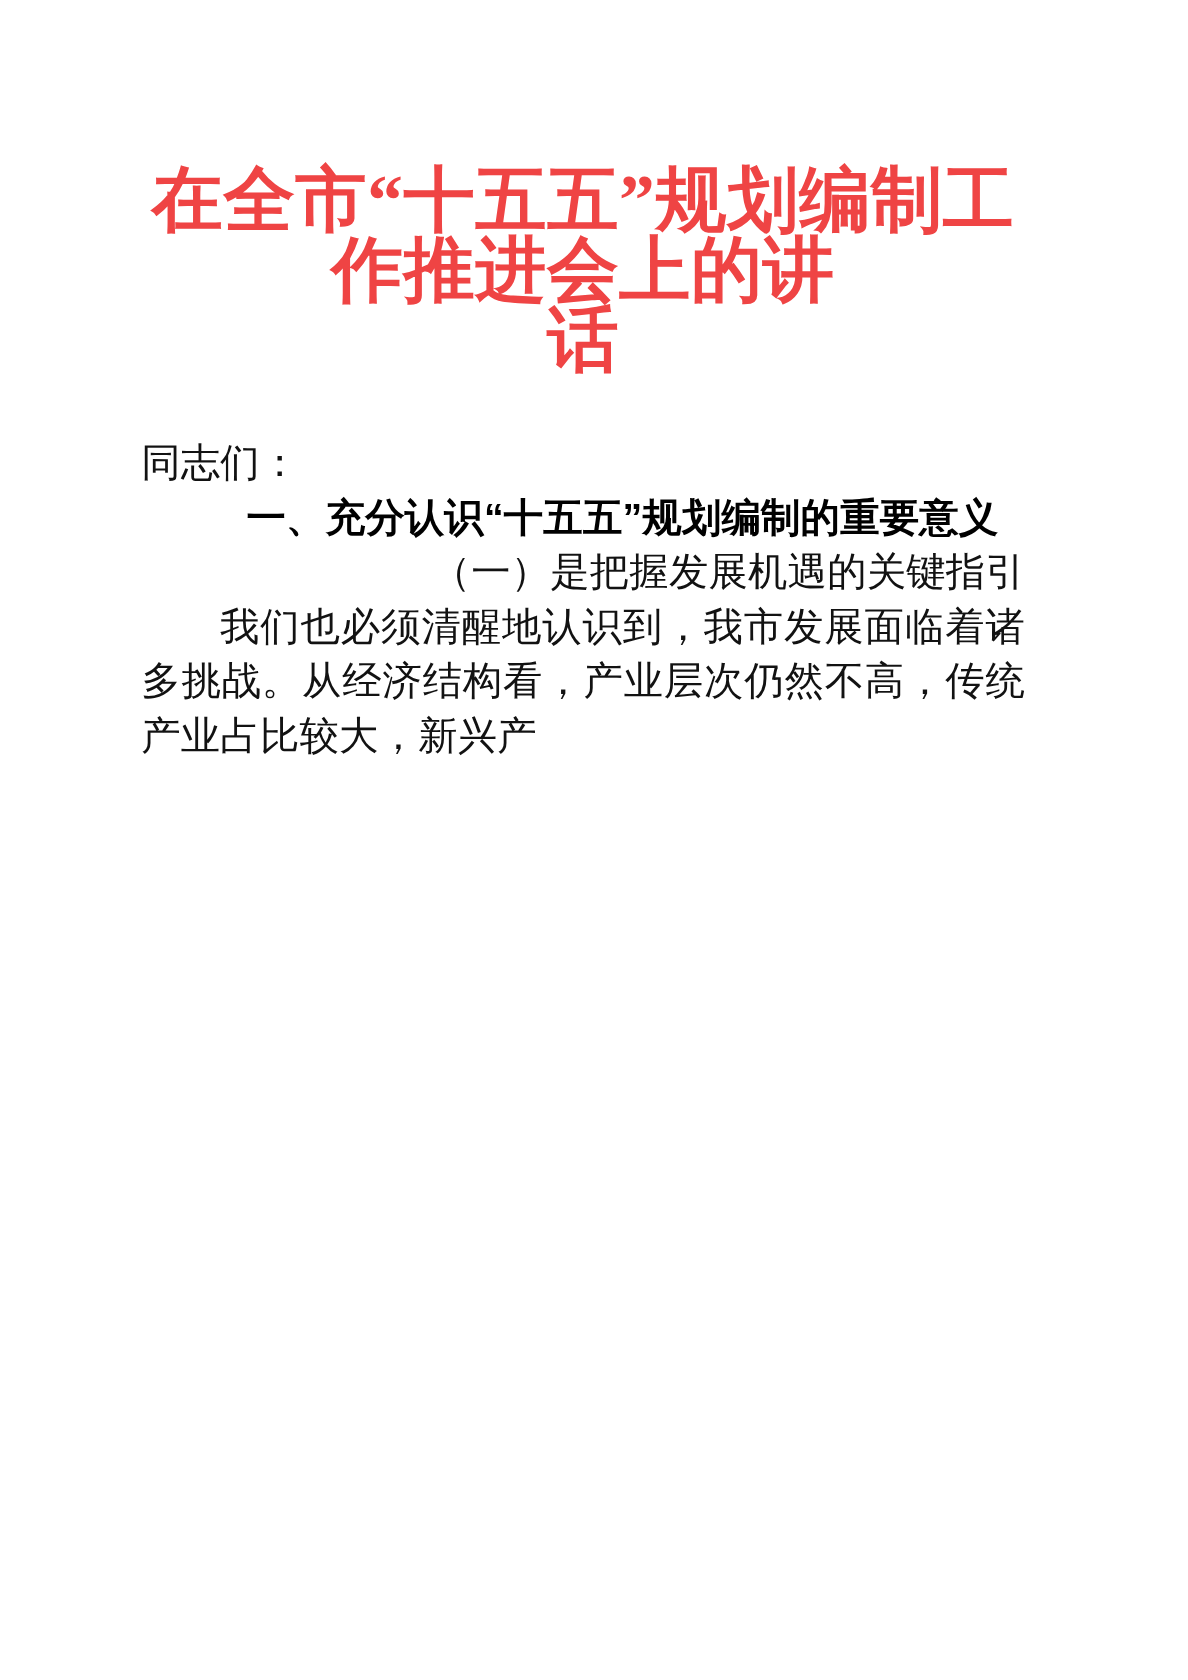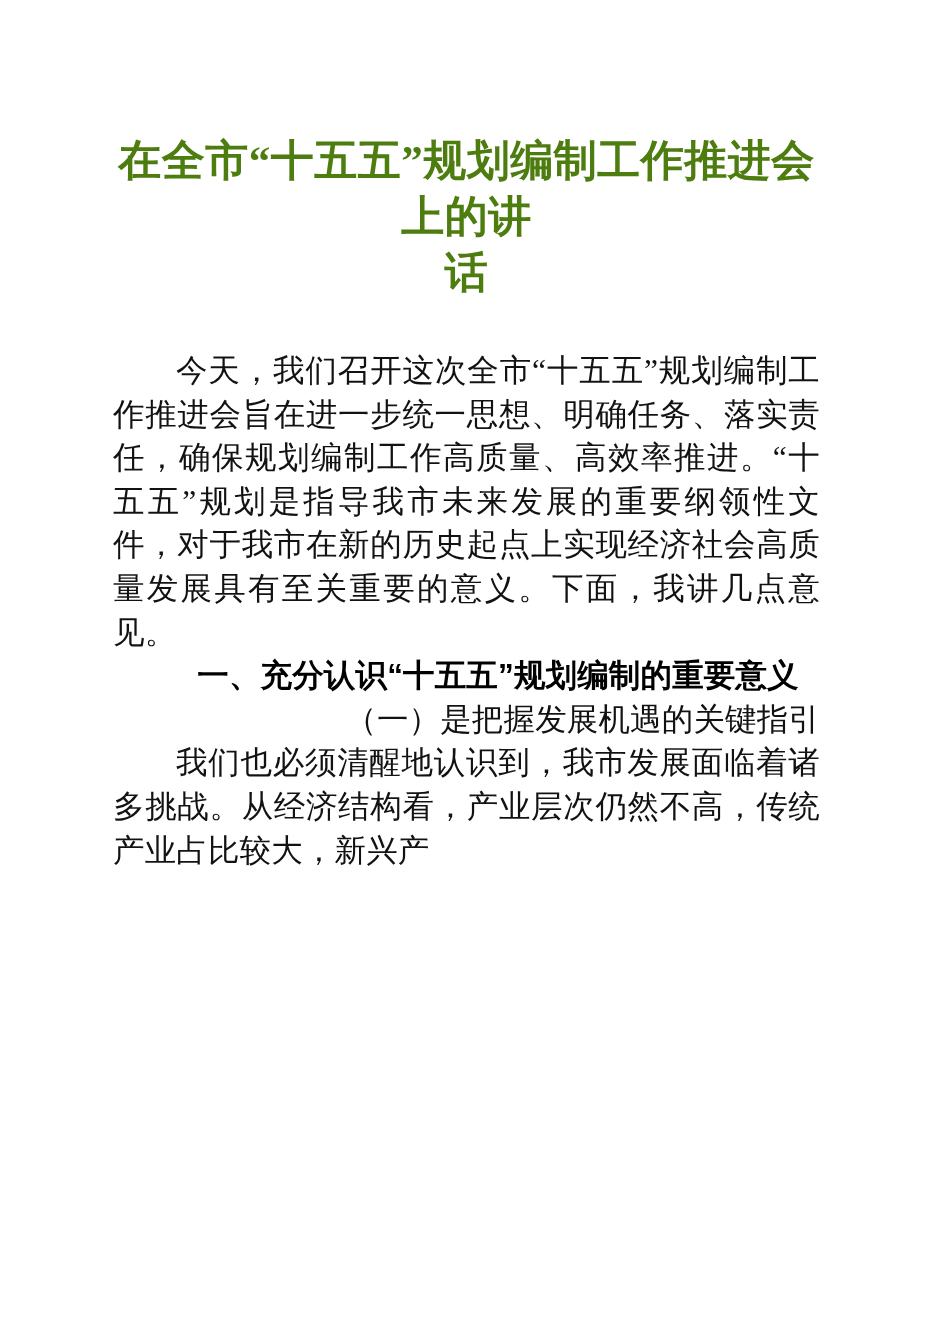--- a/index.html
+++ b/index.html
@@ -27,25 +27,25 @@
     position: absolute;
     left: 113px;
     top: 133px;
     width: 707px;
   }
 
   
   .doc-title {
     font-family: "Liberation Serif", "DejaVu Serif", serif;
     font-weight: bold;
-    font-size: 43px;
+    font-size: 57px;
     line-height: 56px;
     text-align: center;
     letter-spacing: 0.5px;
-    color: #4d7c0f;
+    color: #ef4444;
     margin: 0 0 0 0;
     text-indent: 0;
   }
 
   
   .title-gap { height: 48px; }
 
   
   .para {
     font-family: "Liberation Serif", "DejaVu Serif", serif;
@@ -95,22 +95,22 @@
 <div class="page">
   <div class="content">
 
     <div class="doc-title">
       <div>在全市“十五五”规划编制工作推进会上的讲</div>
       <div>话</div>
     </div>
 
     <div class="title-gap"></div>
 
+    <p class="para noindent">同志们：</p>
 
-    <p class="para indent">今天，我们召开这次全市“十五五”规划编制工作推进会旨在进一步统一思想、明确任务、落实责任，确保规划编制工作高质量、高效率推进。“十五五”规划是指导我市未来发展的重要纲领性文件，对于我市在新的历史起点上实现经济社会高质量发展具有至关重要的意义。下面，我讲几点意见。</p>
 
     <p class="h1-heading">一、充分认识“十五五”规划编制的重要意义</p>
 
     <p class="h2-heading">（一）是把握发展机遇的关键指引</p>
 
 
 
     <p class="para indent">我们也必须清醒地认识到，我市发展面临着诸多挑战。从经济结构看，产业层次仍然不高，传统产业占比较大，新兴产</p>
 
   </div>

